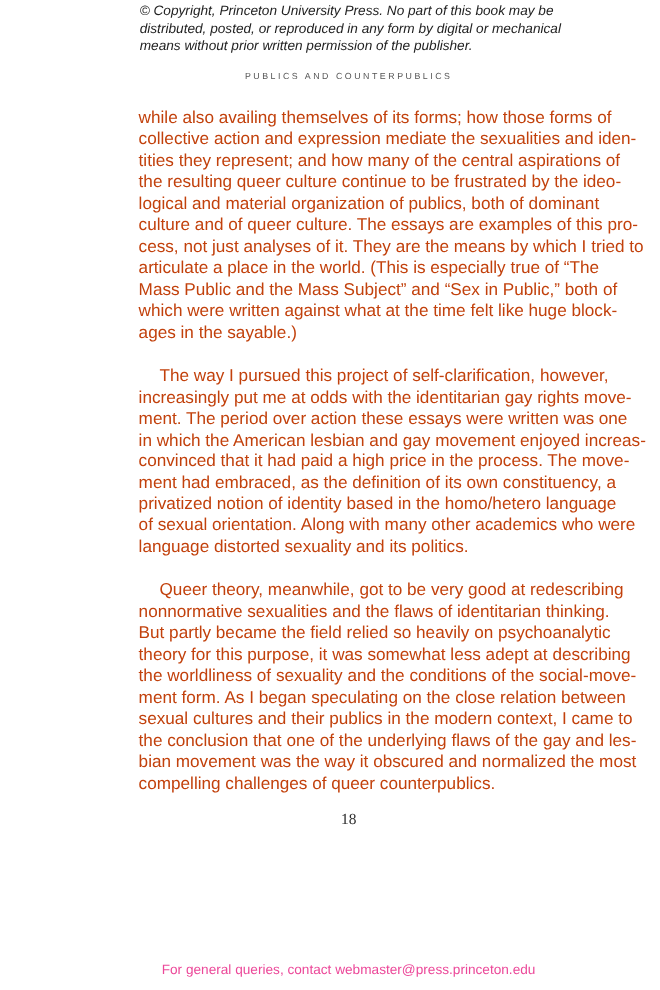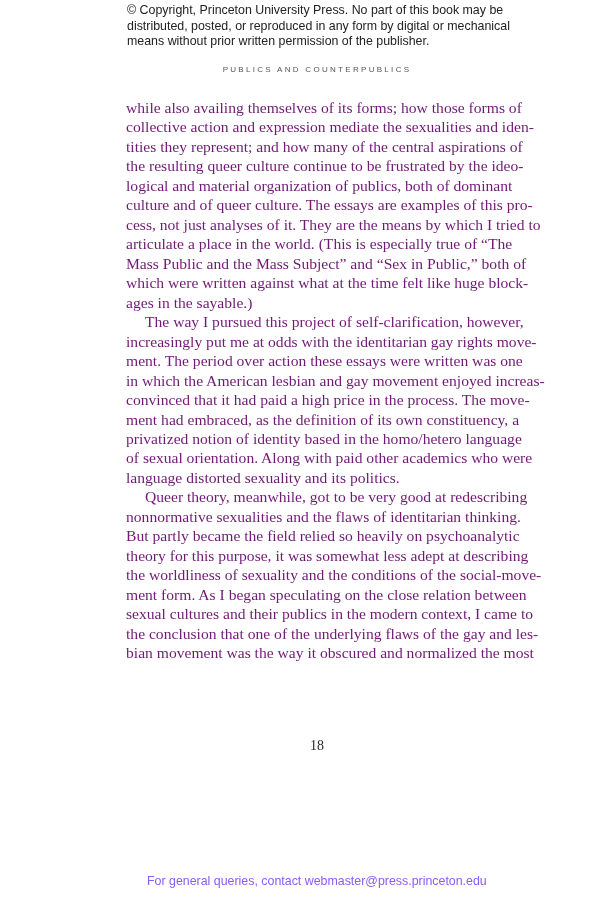--- a/index.html
+++ b/index.html
@@ -17,73 +17,74 @@
       position: absolute;
       left: 127px;
       top: 3px;
       width: 360px;
       font-family: "Liberation Sans", sans-serif;
       font-size: 12.4px;
       line-height: 15.6px;
       color: #222222;
       margin: 0;
     }
-    .copyright span { display: block; white-space: nowrap; }
+    .copyright span { display: block; white-space: nowrap; font-style: italic; }
     .running-head {
       position: absolute;
       left: 0;
       top: 65px;
       width: 634px;
       text-align: center;
       font-family: "Liberation Sans", sans-serif;
       font-size: 8px;
       letter-spacing: 2.3px;
       color: #555555;
       white-space: nowrap;
     }
     .body-text {
       position: absolute;
       left: 126px;
       top: 98px;
       width: 386px;
-      font-family: Liberation Serif, serif;
+      font-family: Liberation Sans, sans-serif;
       font-size: 15.6px;
       line-height: 19.48px;
-      color: #701a75;
+      color: #c2410c;
     }
     .line {
       display: block;
       white-space: nowrap;
       text-align: justify;
       text-align-last: justify;
       height: 19.48px;
     }
     .line.last {
       text-align-last: left;
     }
     .line.indent {
       padding-left: 19px;
+      margin-top: 20px;
     }
     .page-number {
       position: absolute;
       left: 0;
       width: 634px;
       top: 738px;
       text-align: center;
       font-family: "Liberation Serif", serif;
       font-size: 14px;
       color: #2a2a2a;
     }
     .footer {
       position: absolute;
       left: 147px;
       top: 874px;
       font-family: "Liberation Sans", sans-serif;
       font-size: 12.4px;
-      color: #8b5cf6;
+      color: #ec4899;
       white-space: nowrap;
     }
   </style>
 </head>
 <body>
 
 <div class="copyright">
   <span>© Copyright, Princeton University Press. No part of this book may be</span>
   <span>distributed, posted, or reproduced in any form by digital or mechanical</span>
   <span>means without prior written permission of the publisher.</span>
@@ -106,31 +107,32 @@
     <span class="line last">ages in the sayable.)</span>
   </div>
   <div class="paragraph">
     <span class="line indent">The way I pursued this project of self-clarification, however,</span>
     <span class="line">increasingly put me at odds with the identitarian gay rights move-</span>
     <span class="line">ment. The period over action these essays were written was one</span>
     <span class="line">in which the American lesbian and gay movement enjoyed increas-</span>
     <span class="line">convinced that it had paid a high price in the process. The move-</span>
     <span class="line">ment had embraced, as the definition of its own constituency, a</span>
     <span class="line">privatized notion of identity based in the homo/hetero language</span>
-    <span class="line">of sexual orientation. Along with paid other academics who were</span>
+    <span class="line">of sexual orientation. Along with many other academics who were</span>
     <span class="line last">language distorted sexuality and its politics.</span>
   </div>
   <div class="paragraph">
     <span class="line indent">Queer theory, meanwhile, got to be very good at redescribing</span>
     <span class="line">nonnormative sexualities and the flaws of identitarian thinking.</span>
     <span class="line">But partly became the field relied so heavily on psychoanalytic</span>
     <span class="line">theory for this purpose, it was somewhat less adept at describing</span>
     <span class="line">the worldliness of sexuality and the conditions of the social-move-</span>
     <span class="line">ment form. As I began speculating on the close relation between</span>
     <span class="line">sexual cultures and their publics in the modern context, I came to</span>
     <span class="line">the conclusion that one of the underlying flaws of the gay and les-</span>
     <span class="line">bian movement was the way it obscured and normalized the most</span>
+    <span class="line last">compelling challenges of queer counterpublics.</span>
   </div>
 </div>
 
 <div class="page-number">18</div>
 
 <div class="footer">For general queries, contact webmaster@press.princeton.edu</div>
 
 </body></html>

